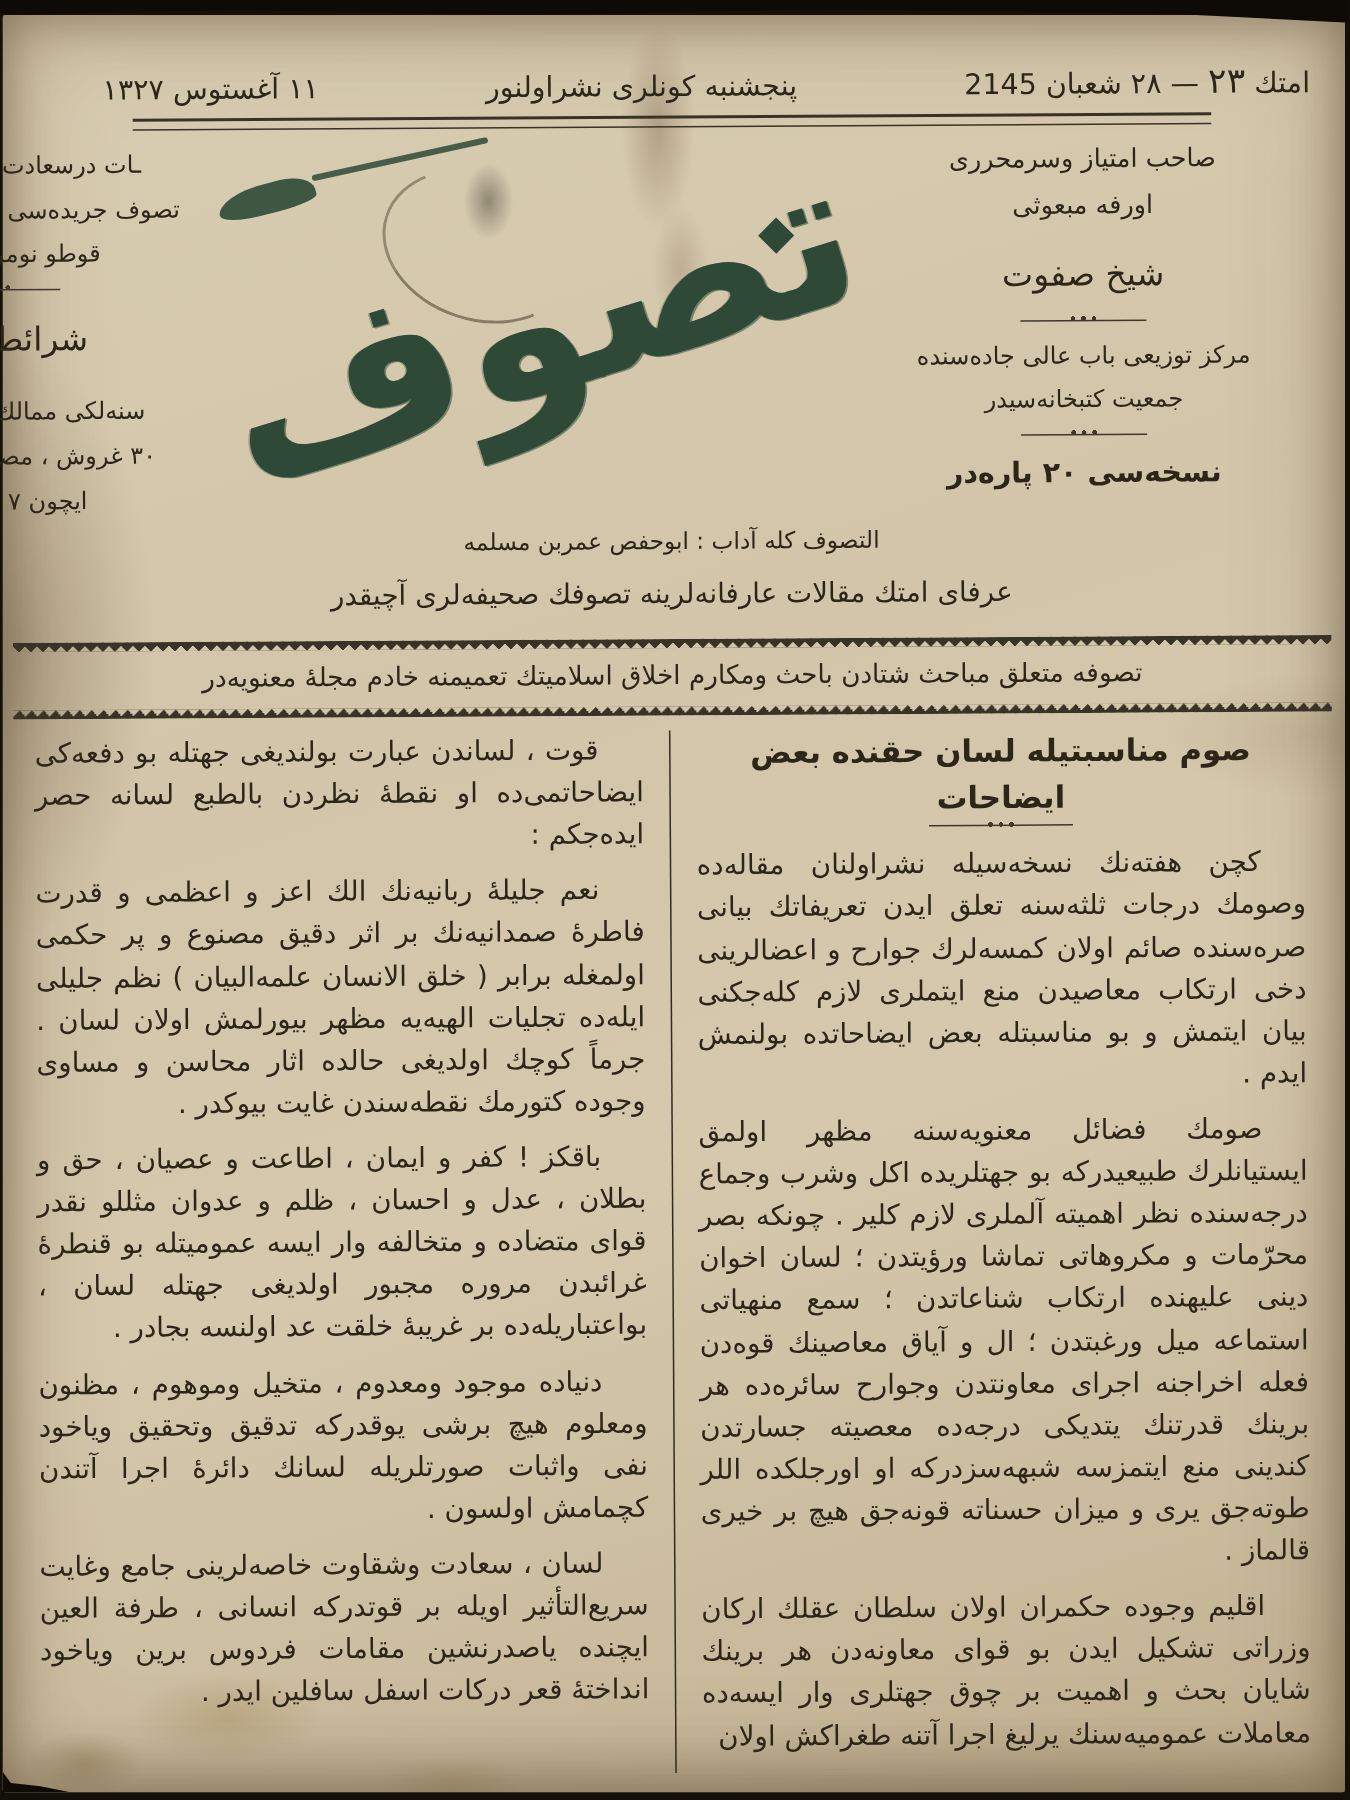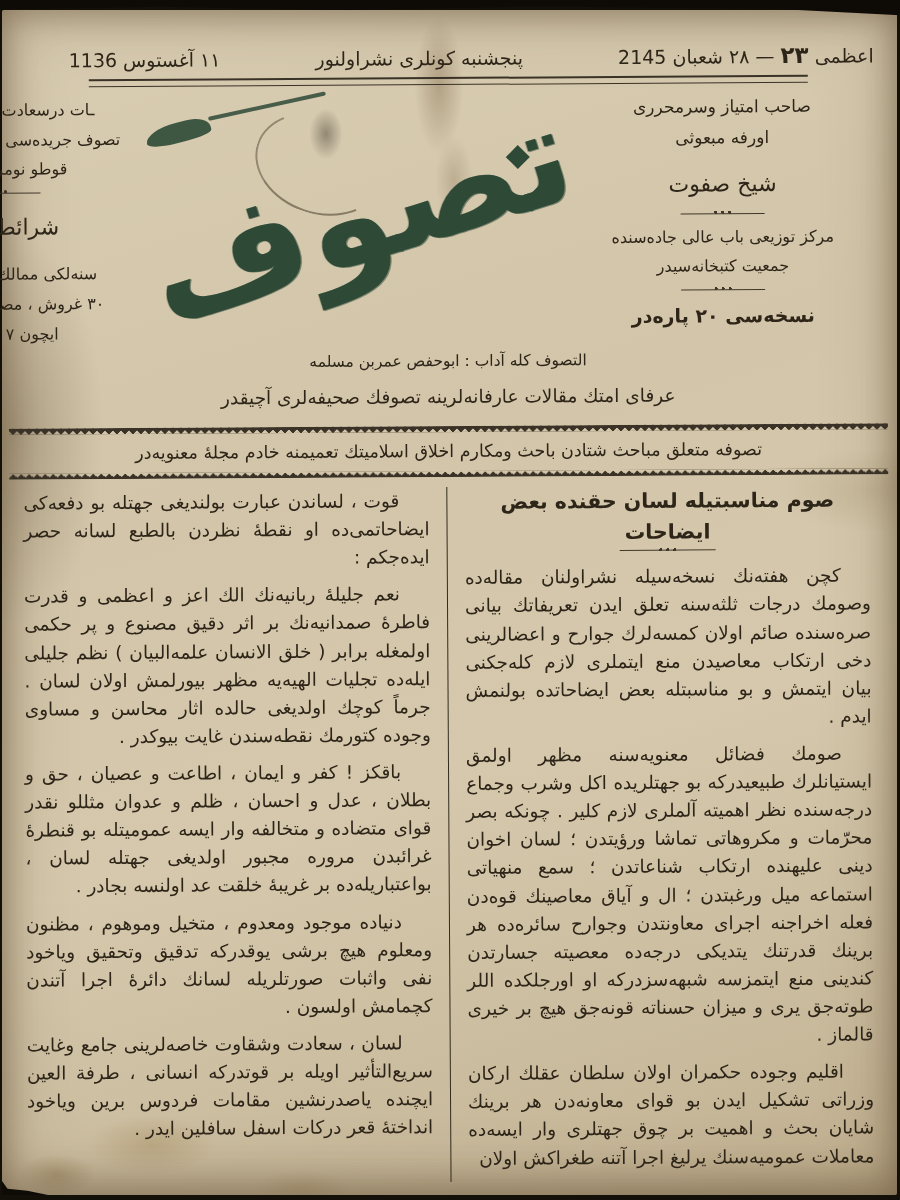--- a/index.html
+++ b/index.html
@@ -32,21 +32,21 @@
     position:absolute;left:0;bottom:0;width:46px;height:14px;background:#0e0b07;
     clip-path:polygon(0 0,12% 55%,55% 70%,100% 100%,0 100%);z-index:5;
   }
   .content{position:absolute;inset:0;transform:rotate(-0.35deg);}
 
   
   .hdr{
     display:flex;justify-content:space-between;align-items:baseline;
     padding:34px 20px 0 70px;font-size:19px;white-space:nowrap;
   }
-  .hdr .issue-number{font-size:23px;font-weight:bold;}
+  .hdr .issue-number{font-size:23px;font-weight:normal;}
   .hdr-rule{margin:7px 86px 0 90px;height:5px;border-top:2px solid #3a3226;border-bottom:1px solid #3a3226;}
 
   
   .mast{display:grid;grid-template-columns:300px 1fr 278px;padding:8px 22px 0;min-height:242px;}
   .blk{text-align:center;line-height:1.85;}
   .blk .l-sm{font-size:16px;}
   .blk .l-md{font-size:17px;}
   .blk .name{font-size:22px;margin-top:10px;letter-spacing:1px;}
   .blk .price{font-size:19px;font-weight:bold;margin-top:4px;}
   .blk .sub-head{font-size:22px;letter-spacing:2px;margin:14px 0 12px;}
@@ -103,27 +103,27 @@
 
 <div class="paper">
   <div class="corner-bl"></div>
   <div class="stamp"></div>
   <div class="smudge"></div>
 
   <div class="content">
 
     <div class="hdr">
       <span>
-        <span>اعظمی</span>
+        <span>امتك</span>
         <span class="issue-number">٢٣</span>
         <span>—</span>
         <span>٢٨ شعبان 2145</span>
       </span>
       <span>پنجشنبه كونلرى نشراولنور</span>
-      <span>١١ آغستوس 1136</span>
+      <span>١١ آغستوس ١٣٢٧</span>
     </div>
     <div class="hdr-rule"></div>
 
     <div class="mast">
 
       <div class="blk">
         <div class="l-md">صاحب امتیاز وسرمحرری</div>
         <div class="l-md">اورفه مبعوثی</div>
         <div class="name">شیخ صفوت</div>
         <div class="mini-div"></div>

